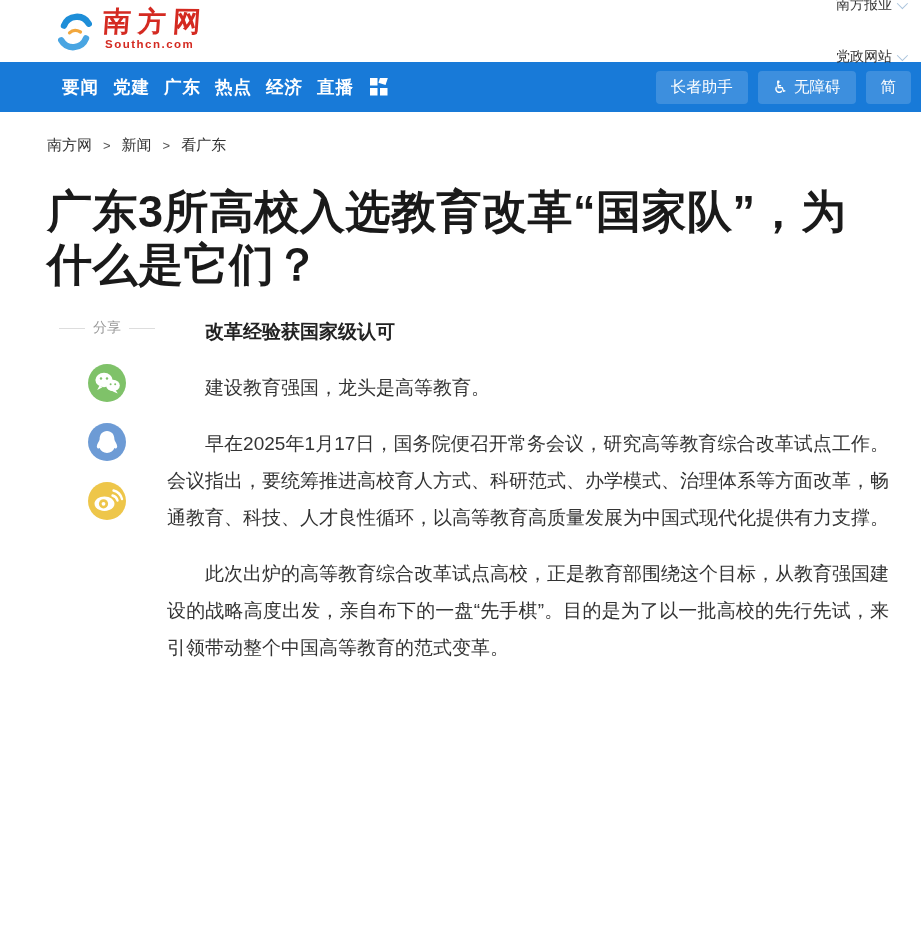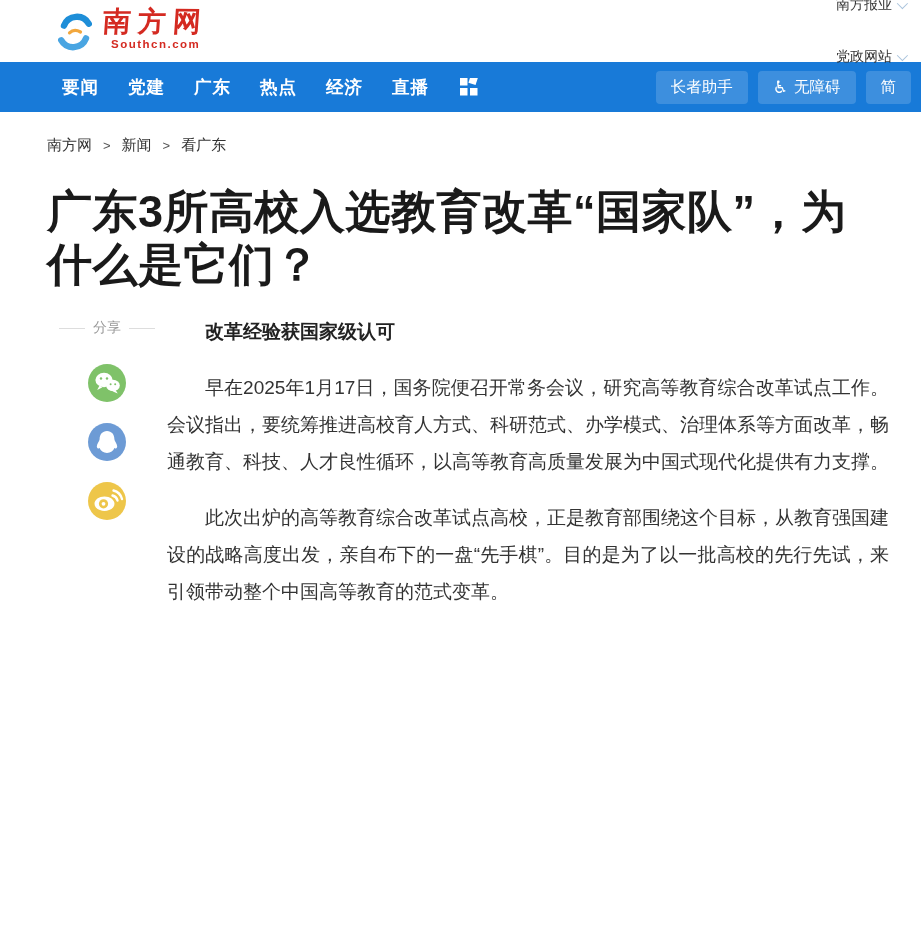--- a/index.html
+++ b/index.html
@@ -12,30 +12,30 @@
   
   .topbar { height:62px; display:flex; align-items:center; justify-content:space-between;
             padding:0 0 0 53px; background:#fff; }
   .logo { display:flex; align-items:flex-start; gap:6px; cursor:pointer; }
   .logo-swirl { width:44px; height:44px; margin-top:2px; }
   .logo-textcol { display:flex; flex-direction:column; line-height:1; }
   .logo-cn { color:var(--brand-red,#d42a21); font-size:28px; font-weight:700;
              letter-spacing:7px; font-family:"DejaVu Serif","Liberation Serif",serif;
              transform:skewX(-4deg); }
   .logo-en { color:var(--brand-red,#d42a21); font-size:11.5px; font-weight:700;
-             letter-spacing:1.5px; margin-top:3px; margin-left:8px; }
+             letter-spacing:1.5px; margin-top:3px; margin-left:2px; }
   .top-links { display:flex; align-items:center; gap:34px; font-size:14px; color:#333;
                padding-right:16px;flex-direction:column; }
   .top-link { display:flex; align-items:center; gap:5px; cursor:pointer; white-space:nowrap; }
   .chev { width:8px; height:8px; border-right:1.5px solid #a9c3dc; border-bottom:1.5px solid #a9c3dc;
           transform:rotate(45deg) translateY(-2px); display:inline-block; }
   
   .nav { height:50px; background:var(--nav-blue,#187ad8); display:flex; align-items:center;
          justify-content:space-between; padding:0 10px 0 62px; }
-  .nav-left { display:flex; align-items:center; gap:29px;justify-content:flex-end; }
+  .nav-left { display:flex; align-items:center; gap:14px;justify-content:flex-end; }
   .nav-item { color:#fff; font-size:17.5px; font-weight:700; padding:0 0; cursor:pointer;
               letter-spacing:1px; white-space:nowrap; }
   .grid-icon { width:18px; height:18px; margin-left:2px; cursor:pointer; }
   .nav-right { display:flex; align-items:center; gap:10px; }
   .nav-btn { background:var(--nav-button-bg,rgba(255,255,255,0.16)); color:#fff; font-size:15.5px;
              height:33px; display:flex; align-items:center; gap:6px; padding:0 15px;
              border-radius:4px; cursor:pointer; white-space:nowrap; }
   .wheel { font-size:17px; line-height:1; font-family:"DejaVu Sans",sans-serif; }
   
   .breadcrumb { margin:24px 0 0 47px; font-size:15px; color:#333;
@@ -172,16 +172,17 @@
           <circle cx="15.5" cy="21.8" r="1.9" fill="#fff"></circle>
           <path d="M24.5 13.5 a7 7 0 0 1 5 5" fill="none" stroke="#fff" stroke-width="2.4" stroke-linecap="round"></path>
           <path d="M25.5 8.5 a12 12 0 0 1 8.5 8.5" fill="none" stroke="#fff" stroke-width="2.4" stroke-linecap="round"></path>
         </svg>
       </span>
     </div>
   </div>
 
   <div class="body-col">
     <h3>改革经验获国家级认可</h3>
+    <p>建设教育强国，龙头是高等教育。</p>
     <p>早在2025年1月17日，国务院便召开常务会议，研究高等教育综合改革试点工作。会议指出，要统筹推进高校育人方式、科研范式、办学模式、治理体系等方面改革，畅通教育、科技、人才良性循环，以高等教育高质量发展为中国式现代化提供有力支撑。</p>
     <p>此次出炉的高等教育综合改革试点高校，正是教育部围绕这个目标，从教育强国建设的战略高度出发，亲自布下的一盘“先手棋”。目的是为了以一批高校的先行先试，来引领带动整个中国高等教育的范式变革。</p>
   </div>
 </div>
 
 </body></html>

